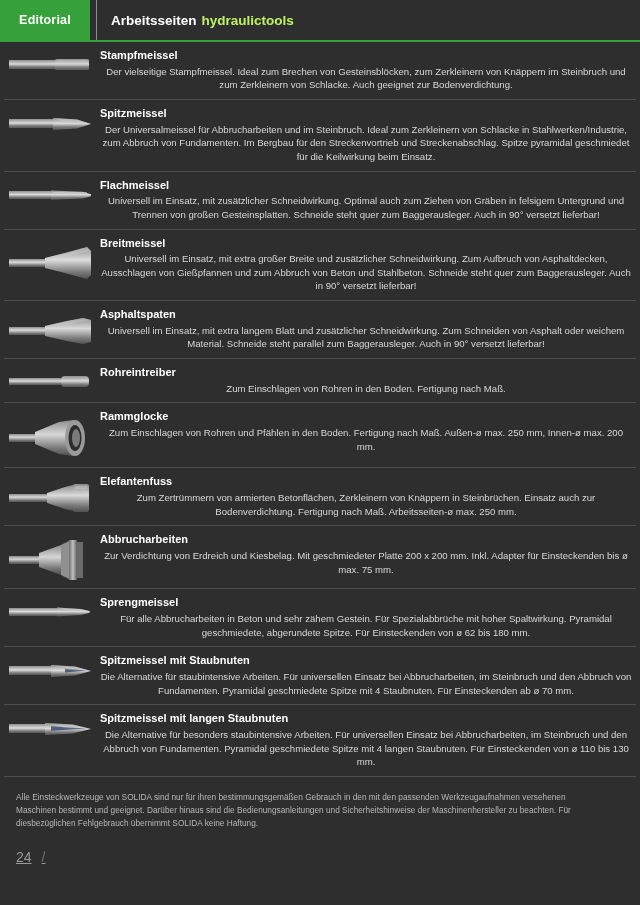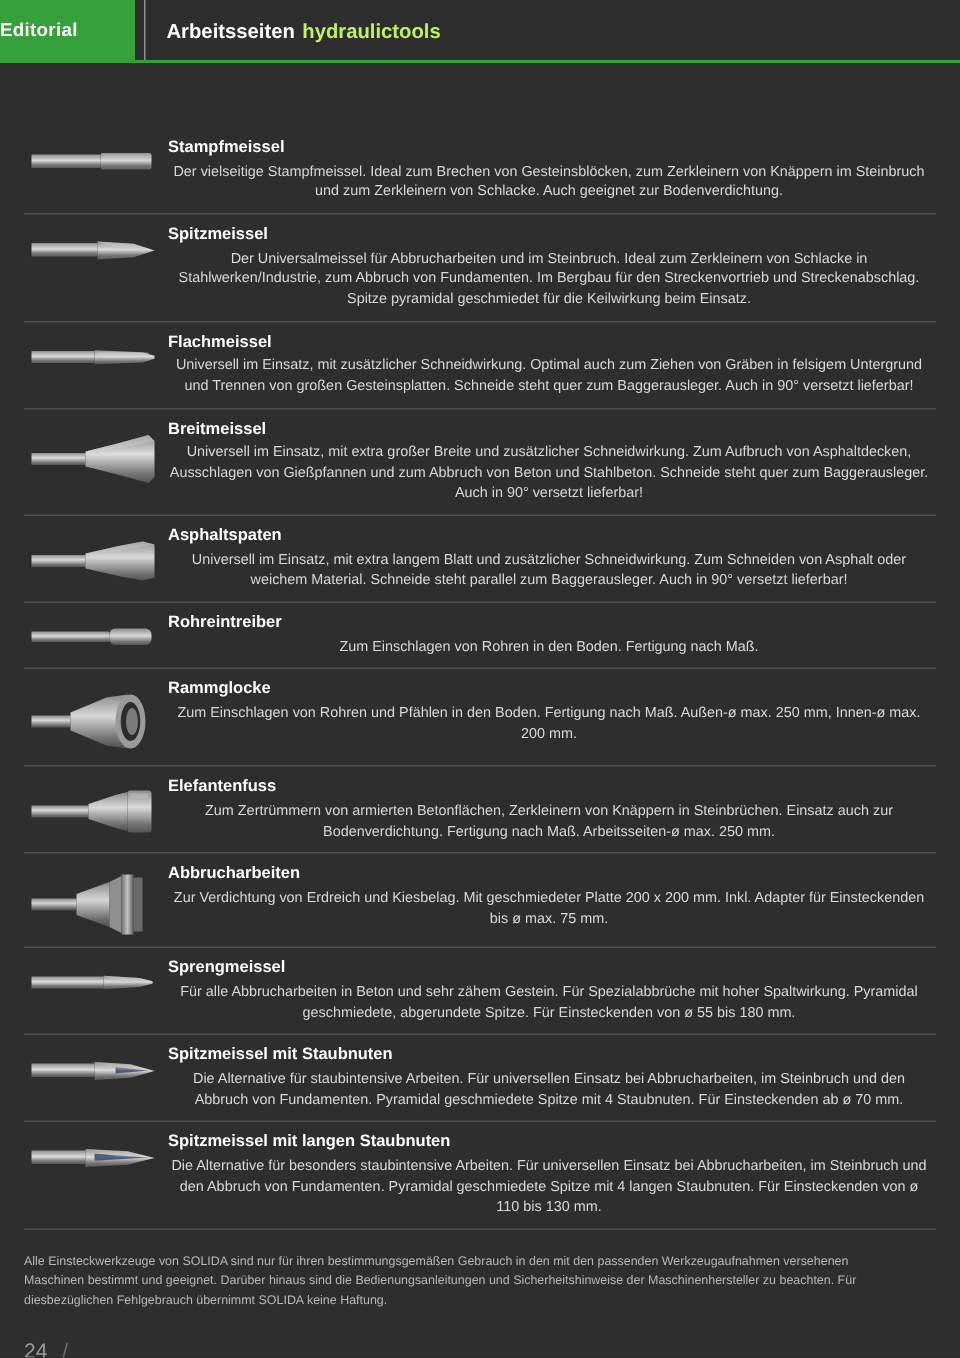--- a/index.html
+++ b/index.html
@@ -24,20 +24,21 @@
     background: #2e2e2e;
   }
   .header-tab {
     width: 90px;
     background: #36a03a;
     color: #ffffff;
     font-size: 12.5px;
     font-weight: bold;
     display: flex;
     align-items: center;
+    justify-content: center;
     letter-spacing: .2px;
   }
   .header-title {
     flex: 1;
     display: flex;
     align-items: center;
     padding-left: 14px;
     color: #ffffff;
     font-size: 13.5px;
     font-weight: bold;
@@ -49,22 +50,21 @@
     margin-left: 5px;
   }
   .header-rule {
     height: 2px;
     background: #36a03a;
     margin: 0 0 0 0;
   }
 
   
   .content {
-    padding: 0 16px;
-    margin-top: 43px;
+    padding: 0 4px;
   }
   .item {
     display: flex;
     align-items: flex-start;
     border-bottom: 1px solid #4d4d4d;
     padding: 7px 0 7px 0;
   }
   .item:last-of-type { border-bottom: 1px solid #4d4d4d; }
 
   .tool-cell {
@@ -352,21 +352,21 @@
                 <stop offset="1" stop-color="#565656"></stop>
             </linearGradient>
           </defs>
           <rect x="2" y="6" width="48" height="8" fill="url(#g10)"></rect>
           <path d="M50 5.5 L74 7 L82 9 Q84 10 82 11 L74 13 L50 14.5 Z" fill="url(#g10)"></path>
           <path d="M50 5.5 L74 7 L82 9 L62 9.5 Z" fill="#c9c9c9" opacity=".5"></path>
         </svg>
       </div>
       <div class="text-cell">
         <p class="tool-title">Sprengmeissel</p>
-        <p class="tool-desc">Für alle Abbrucharbeiten in Beton und sehr zähem Gestein. Für Spezialabbrüche mit hoher Spaltwirkung. Pyramidal geschmiedete, abgerundete Spitze. Für Einsteckenden von ø 55 bis 180 mm.</p>
+        <p class="tool-desc">Für alle Abbrucharbeiten in Beton und sehr zähem Gestein. Für Spezialabbrüche mit hoher Spaltwirkung. Pyramidal geschmiedete, abgerundete Spitze. Für Einsteckenden von ø 62 bis 180 mm.</p>
       </div>
     </div>
 
     <div class="item">
       <div class="tool-cell">
         <svg class="tool" width="86" height="22" viewBox="0 0 86 22">
           <defs>
             <linearGradient id="g11" x1="0" y1="0" x2="0" y2="1">
               <stop offset="0" stop-color="#8e8e8e"></stop>
                 <stop offset=".45" stop-color="#dcdcdc"></stop>

